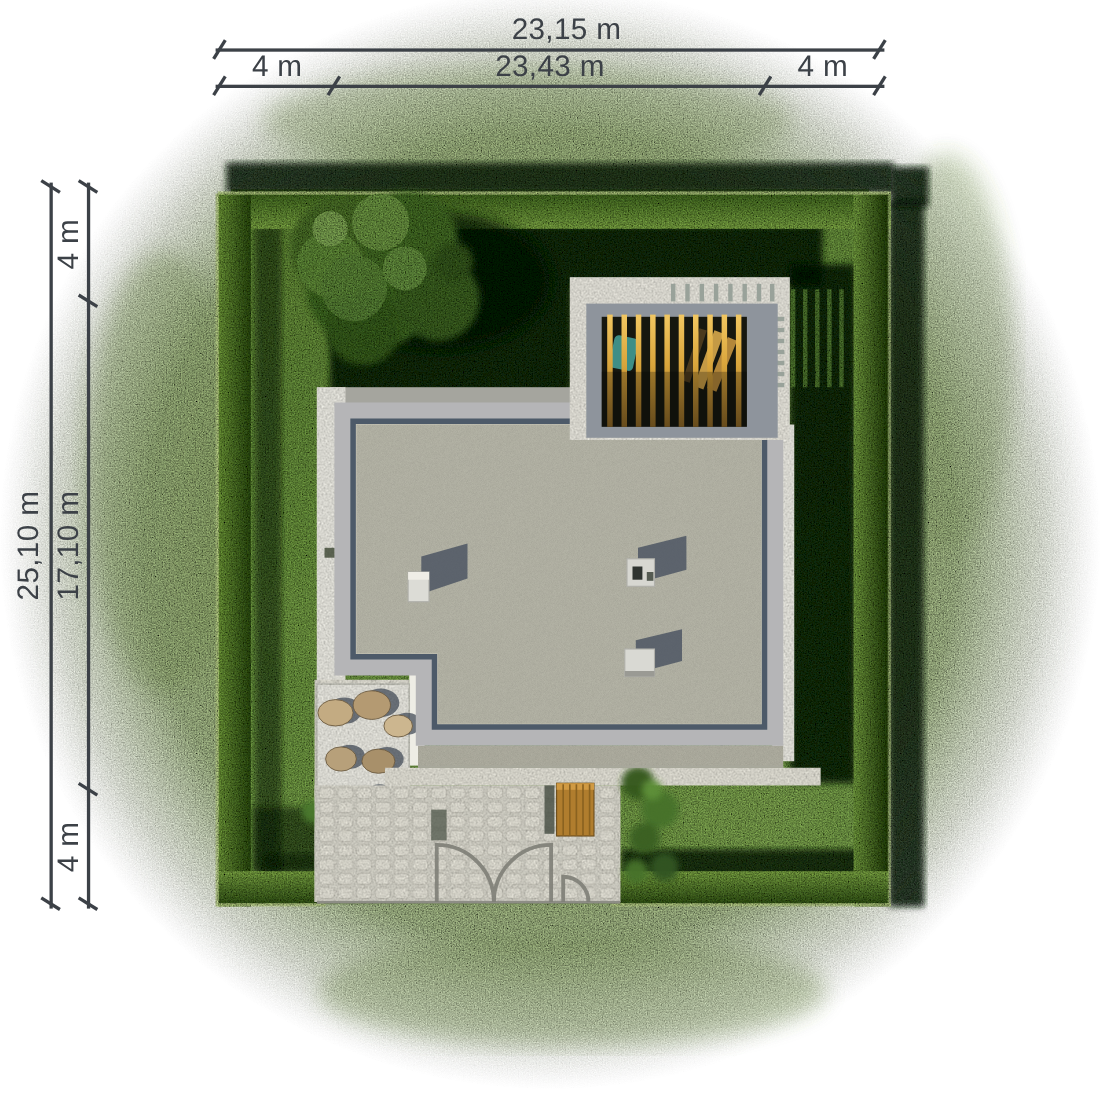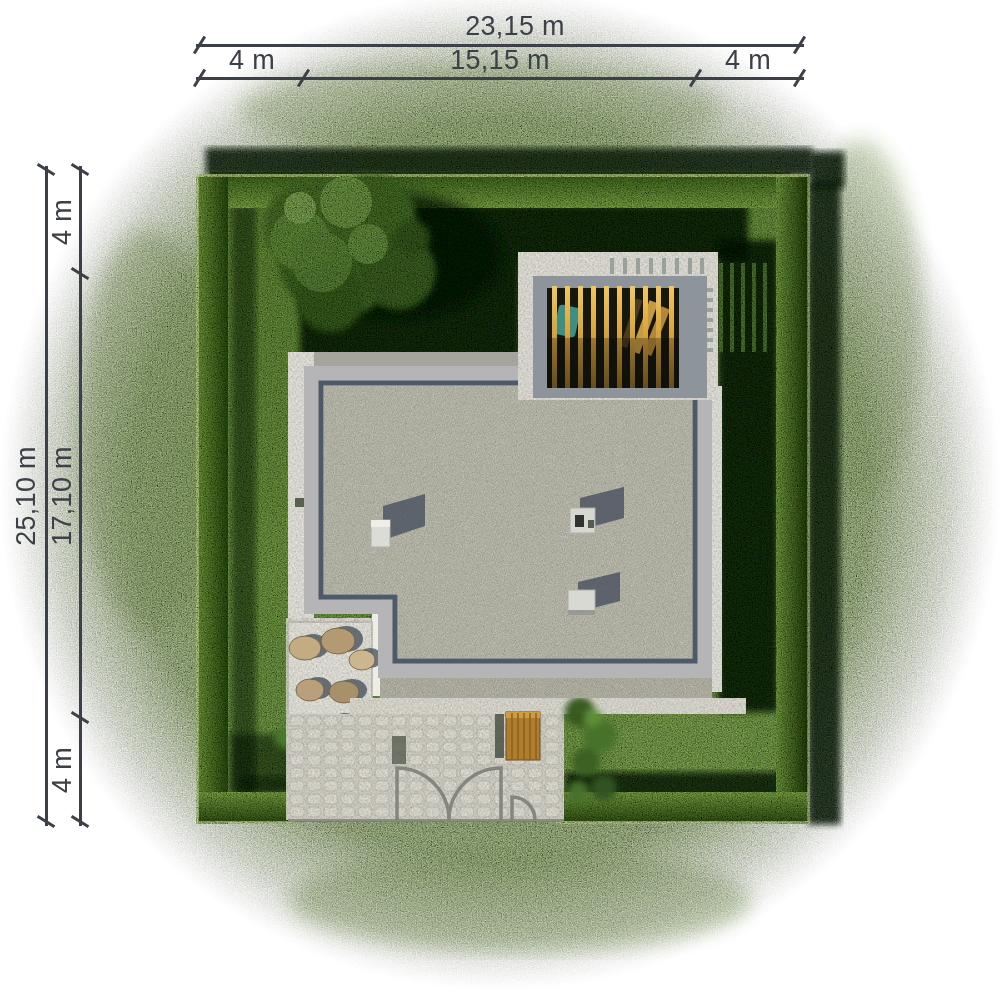--- a/index.html
+++ b/index.html
@@ -320,21 +320,21 @@
 </svg>
 
 <div class="dim-layer">
 
   <div class="dlabel c" style="left:215px;top:12px;width:600px;">23,15 m</div>
   <div class="dline h" style="left:196px;top:44px;width:608px;"></div>
   <span class="tick th" style="left:198px;top:35px;"></span>
   <span class="tick th" style="left:798px;top:35px;"></span>
 
   <div class="dlabel c" style="left:200px;top:46px;width:104px;">4 m</div>
-  <div class="dlabel c" style="left:304px;top:46px;width:392px;">15,15 m</div>
+  <div class="dlabel c" style="left:304px;top:46px;width:392px;">23,43 m</div>
   <div class="dlabel c" style="left:696px;top:46px;width:104px;">4 m</div>
   <div class="dline h" style="left:196px;top:77px;width:608px;"></div>
   <span class="tick th" style="left:198px;top:68px;"></span>
   <span class="tick th" style="left:302px;top:68px;"></span>
   <span class="tick th" style="left:694px;top:68px;"></span>
   <span class="tick th" style="left:798px;top:68px;"></span>
 
   <div class="dlabel rot" style="left:26px;top:496px;">25,10 m</div>
   <div class="dline v" style="left:45px;top:166px;height:660px;"></div>
   <span class="tick tv" style="left:36px;top:168px;"></span>

